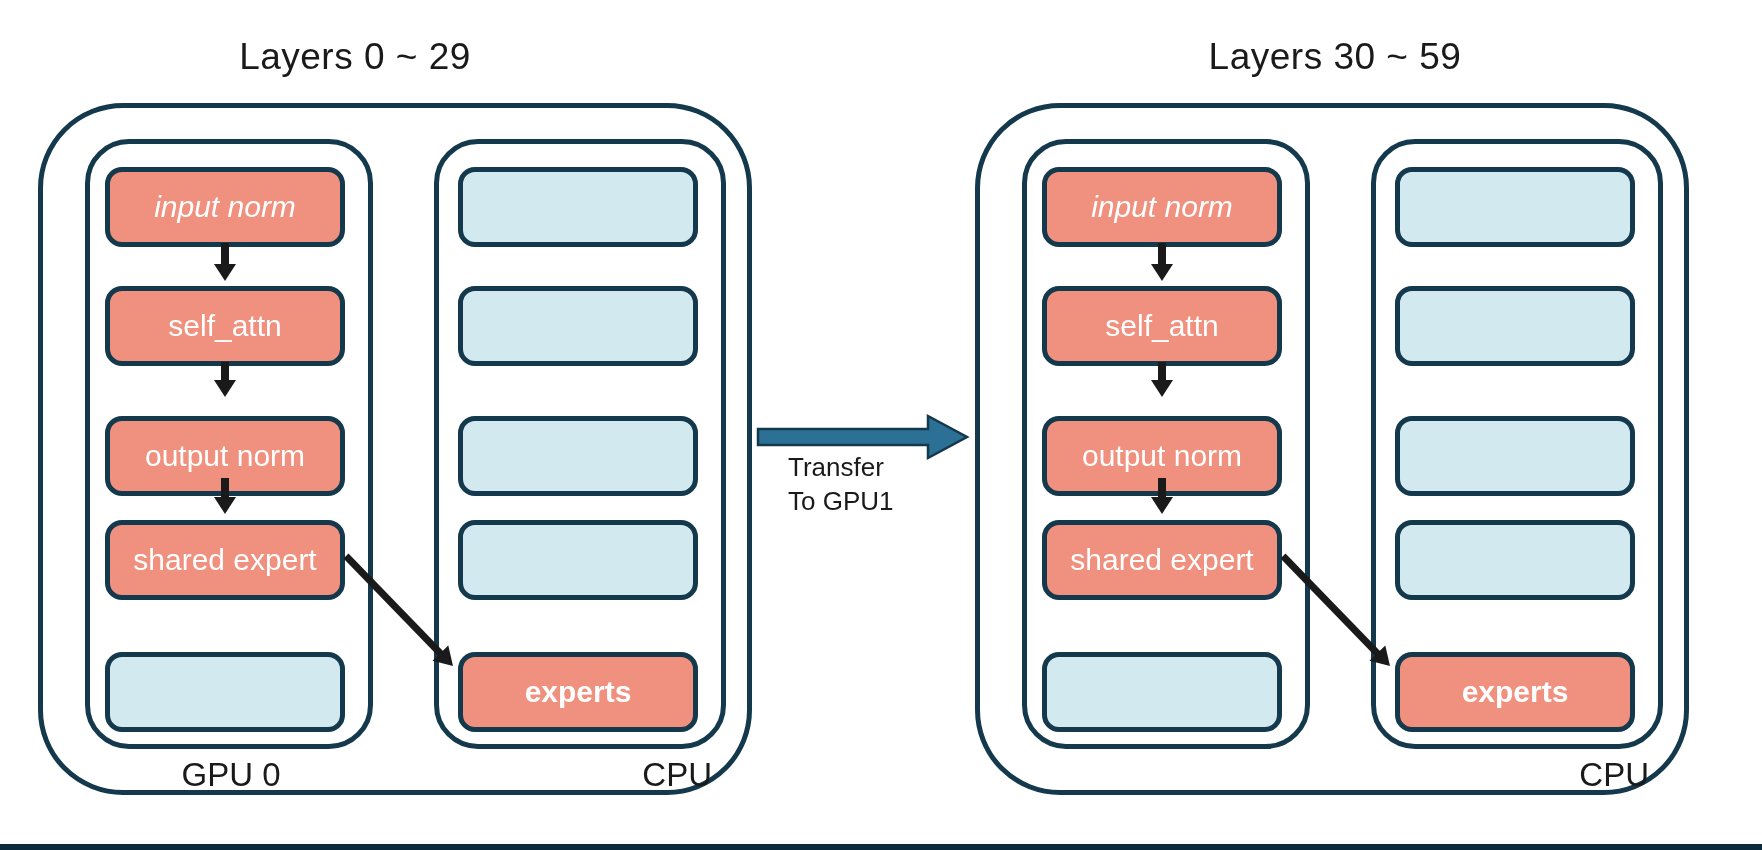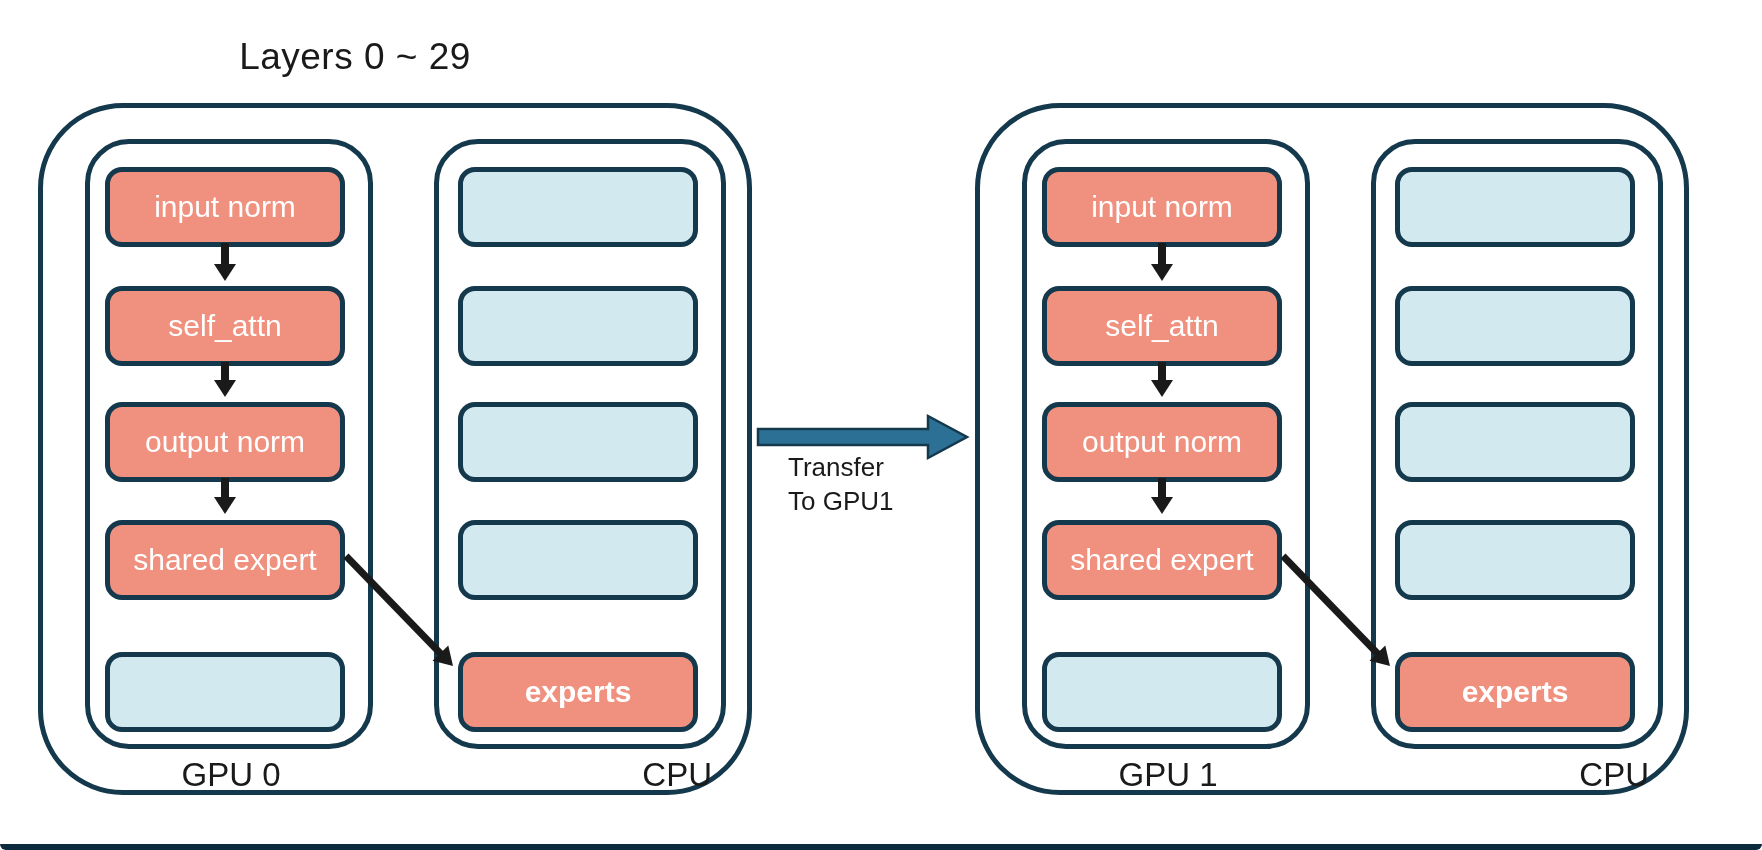--- a/index.html
+++ b/index.html
@@ -1,18 +1,18 @@
 <!DOCTYPE html>
 <html style="--outline: #14384C; --salmon: #F0907E; --light_blue: #D3E9F0; --arrow_black: #1a1a1a; --transfer_fill: #2C7095; --text_dark: #1a1a1a; --box_text: #ffffff; --footer_bar: #0C2B3C; --background: #ffffff;"><head>
 <meta charset="utf-8">
 <style>
   html,body{margin:0;padding:0;background:#ffffff;}
   .canvas{
     position:relative;width:1762px;height:850px;background:#ffffff;
-    overflow:hidden;font-family:"Liberation Sans",sans-serif;border-radius:6px;
+    overflow:hidden;font-family:"Liberation Sans",sans-serif;
   }
   .bottom-bar{
     position:absolute;left:0;right:0;bottom:0;height:6px;
     background:var(--footer_bar,#0C2B3C);
   }
   .group-title{
     position:absolute;top:36px;width:420px;text-align:center;
     font-size:37px;color:var(--text_dark,#1a1a1a);letter-spacing:0.5px;
   }
   .group{
@@ -32,21 +32,21 @@
   .box{
     position:absolute;width:240px;height:80px;border-radius:17px;
     border:5px solid var(--outline,#14384C);box-sizing:border-box;
     display:flex;align-items:center;justify-content:center;
     font-size:30px;color:var(--box_text,#ffffff);
   }
   .box.occupied{background:var(--salmon,#F0907E);}
   .box.empty{background:var(--light_blue,#D3E9F0);}
   .gpu-box{left:62px;}
   .cpu-box{left:415px;}
-  .row1{top:59px;}  .row2{top:178px;} .row3{top:294px;text-align:right;}
+  .row1{top:59px;font-style:italic;}  .row2{top:178px;} .row3{top:308px;text-align:right;}
   .row4{top:412px;} .row5{top:544px;font-weight:bold;}
   .col-label{
     position:absolute;top:648px;width:260px;text-align:center;
     font-size:33px;font-weight:500;color:var(--text_dark,#1a1a1a);
   }
   .gpu-label{left:58px;}
   .cpu-label{left:409px;text-align:right;}
   .arrow-layer{position:absolute;left:0;top:0;pointer-events:none;}
   .shaft{stroke:var(--arrow_black,#1a1a1a);}
   .head{fill:var(--arrow_black,#1a1a1a);}
@@ -56,20 +56,21 @@
     font-size:26px;line-height:1.32;color:var(--text_dark,#1a1a1a);
   }
   .transfer-text span{display:block;}
 </style>
 </head>
 <body>
 
 <div class="canvas">
 
   <div class="group-title" style="left:145px;">Layers 0 ~ 29</div>
+  <div class="group-title" style="left:1125px;">Layers 30 ~ 59</div>
 
   <div class="group left">
     <div class="column gpu-col"></div>
     <div class="column cpu-col"></div>
 
     <div class="box occupied gpu-box row1">input norm</div>
     <div class="box occupied gpu-box row2">self_attn</div>
     <div class="box occupied gpu-box row3">output norm</div>
     <div class="box occupied gpu-box row4">shared expert</div>
     <div class="box empty gpu-box row5"></div>
@@ -93,21 +94,20 @@
     <div class="box occupied gpu-box row3">output norm</div>
     <div class="box occupied gpu-box row4">shared expert</div>
     <div class="box empty gpu-box row5"></div>
 
     <div class="box empty cpu-box row1"></div>
     <div class="box empty cpu-box row2"></div>
     <div class="box empty cpu-box row3"></div>
     <div class="box empty cpu-box row4"></div>
     <div class="box occupied cpu-box row5">experts</div>
 
-    <div class="col-label gpu-label">GPU 1</div>
     <div class="col-label cpu-label">CPU</div>
   </div>
 
   <svg class="arrow-layer" width="1762" height="850" viewBox="0 0 1762 850">
 
     <g>
       <line class="shaft" x1="225" y1="243" x2="225" y2="266" stroke-width="8"></line>
       <polygon class="head" points="214,264 236,264 225,281"></polygon>
       <line class="shaft" x1="225" y1="362" x2="225" y2="382" stroke-width="8"></line>
       <polygon class="head" points="214,380 236,380 225,397"></polygon>

